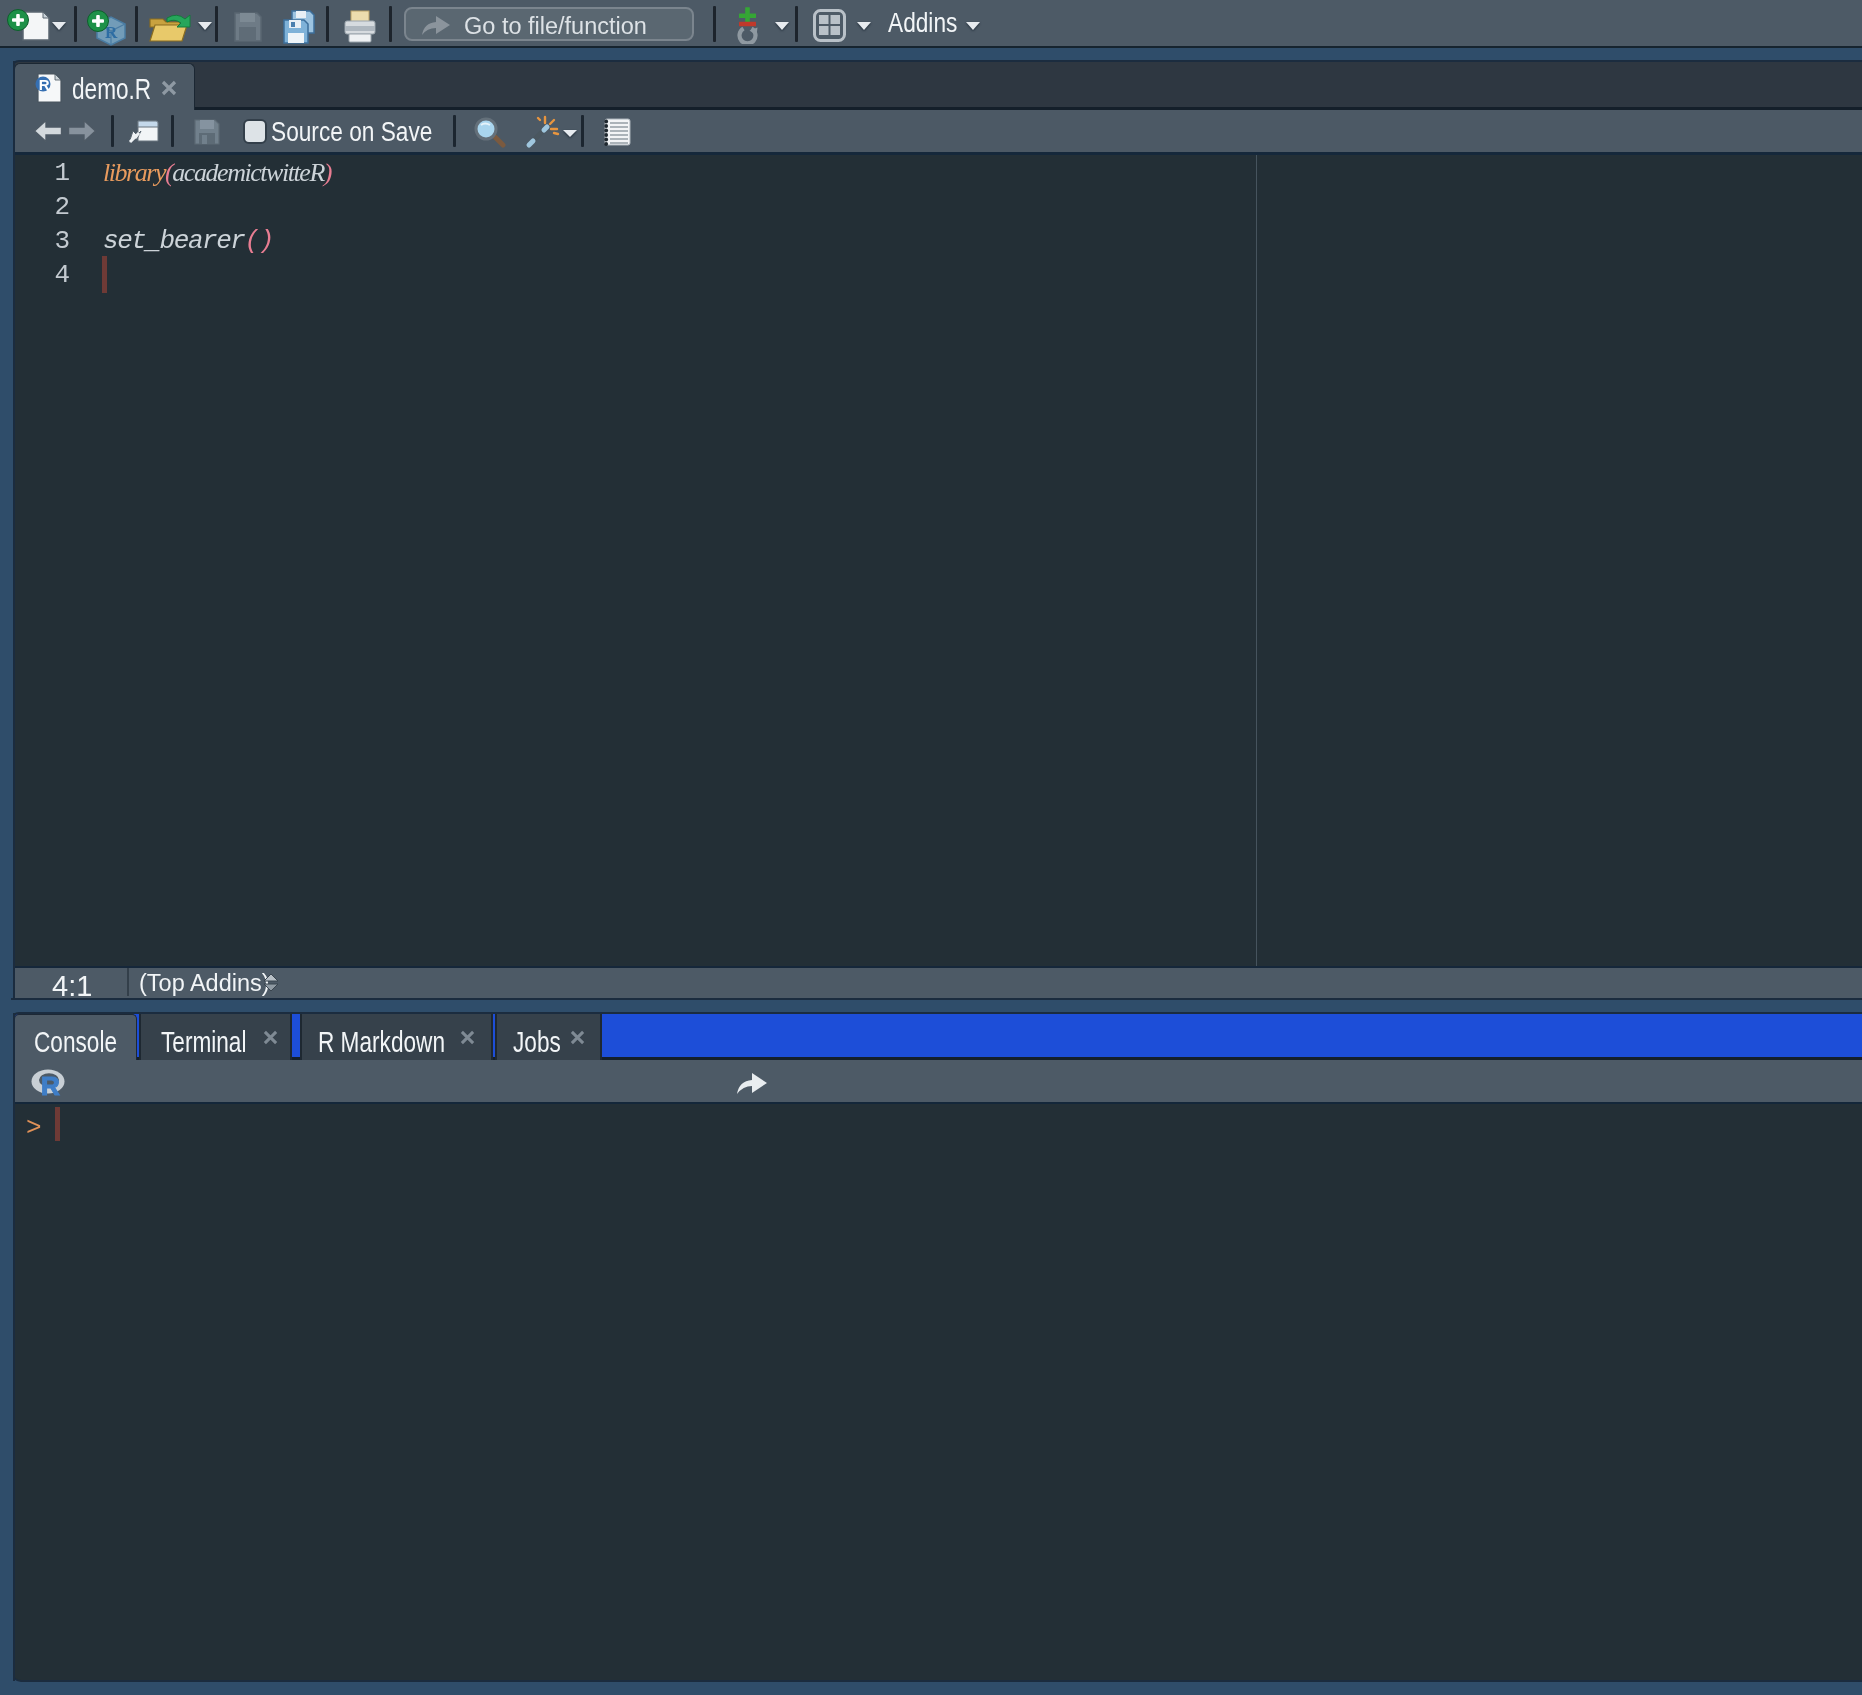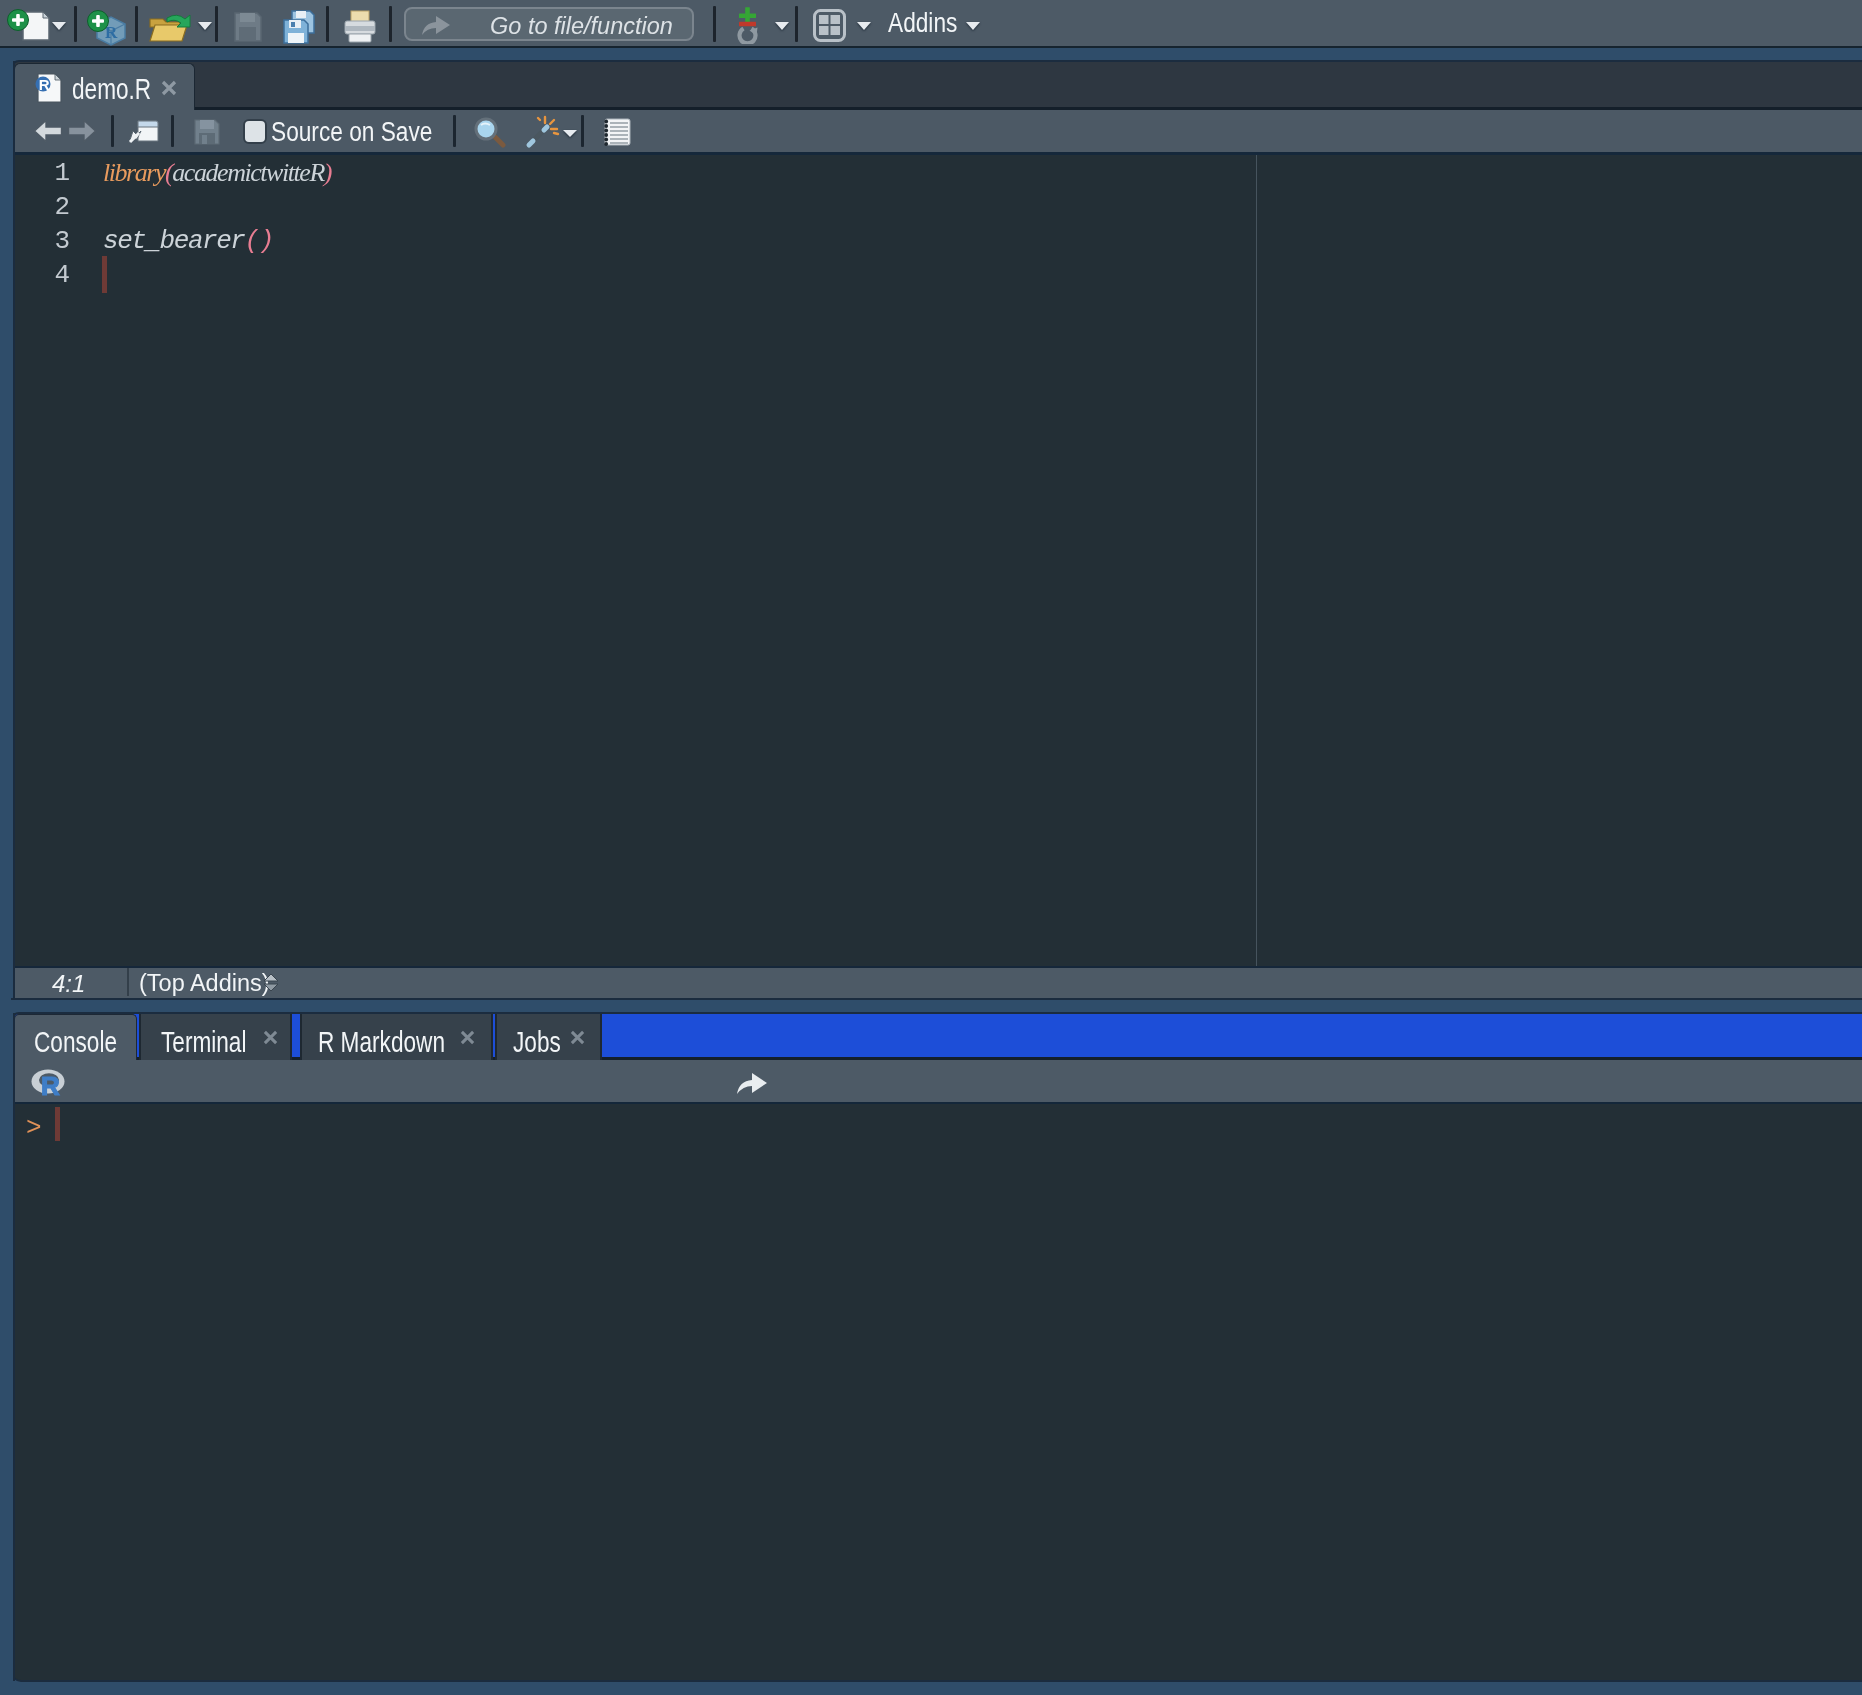--- a/index.html
+++ b/index.html
@@ -99,21 +99,21 @@
     <rect x="2" y="11" width="30" height="13" rx="2" fill="#d6dbdf" stroke="#9aa4ac" stroke-width="1"></rect>
     <rect x="2" y="16" width="30" height="5" fill="#aeb7bf"></rect>
     <rect x="6" y="24" width="22" height="8" rx="1" fill="#eef1f3" stroke="#9aa4ac" stroke-width="1"></rect>
   </svg>
   <div class="tsep" style="left:389px"></div>
 
   <div class="abs" style="left:404px;top:7px;width:290px;height:34px;background:#5a6771;border:2px solid #7b858e;border-radius:8px;box-sizing:border-box;"></div>
   <svg class="abs" style="left:420px;top:15px" width="32" height="22" viewBox="0 0 32 22">
     <path d="M2 20 Q4 8 16 7 L16 1 L30 10 L16 19 L16 13 Q7 13 2 20 Z" fill="#8b949c"></path>
   </svg>
-  <div class="utxt" style="left:490px;top:13px;font-size:23.5px;color:#dde2e6;font-style:italic;">Go to file/function</div>
+  <div class="utxt" style="left:464px;top:13px;font-size:23.5px;color:#dde2e6;">Go to file/function</div>
   <div class="tsep" style="left:713px"></div>
 
   <svg class="abs" style="left:735px;top:6px" width="26" height="38" viewBox="0 0 26 38">
     <rect x="4" y="7.5" width="17" height="4.6" rx="0.5" fill="#35a635"></rect>
     <rect x="10.2" y="1.2" width="4.6" height="17" rx="0.5" fill="#35a635"></rect>
     <rect x="4" y="15.8" width="17" height="4.4" rx="0.5" fill="#c0392b"></rect>
     <path d="M 16.5 22.5 A 8 8 0 1 1 8.5 22.5" fill="none" stroke="#8f99a1" stroke-width="4.2" stroke-linecap="butt"></path>
     <path d="M14.5 24.5 l8 -3 -1 8 z" fill="#8f99a1"></path>
   </svg>
   <div class="dd" style="left:775px;top:22px"></div>
@@ -228,21 +228,21 @@
     <div class="gut" style="left:0px;top:69px;">3</div>
     <div class="gut" style="left:0px;top:103px;">4</div>
 
     <div class="cl" style="left:90px;top:1px;font-family:Liberation Serif, serif;"><span class="kw">library</span><span class="pr">(</span>academictwitteR<span class="pr">)</span></div>
     <div class="cl" style="left:90px;top:69px;">set_bearer<span class="pr">()</span></div>
 
     <div class="abs" style="left:89px;top:101px;width:5px;height:37px;background:#6e3a36;"></div>
   </div>
 
   <div class="abs" id="statusbar">
-    <div class="utxt" style="left:39px;top:2px;font-size:24px;font-style:italic;">4:1</div>
+    <div class="utxt" style="left:39px;top:2px;font-size:29px;">4:1</div>
     <div class="abs" style="left:114px;top:0;width:2px;height:28px;background:#333f4a;"></div>
     <div class="utxt" style="left:126px;top:2px;font-size:23.5px;">(Top Addins)</div>
     <svg class="abs" style="left:249px;top:5px" width="18" height="19" viewBox="0 0 18 19">
       <path d="M9 1 L16 8 H2 Z" fill="#b7bfc6" stroke="#39444e" stroke-width="1"></path>
       <path d="M9 18 L16 11 H2 Z" fill="#8f9aa3" stroke="#39444e" stroke-width="1"></path>
     </svg>
   </div>
 </div>
 
 <div class="abs" id="conpane">

